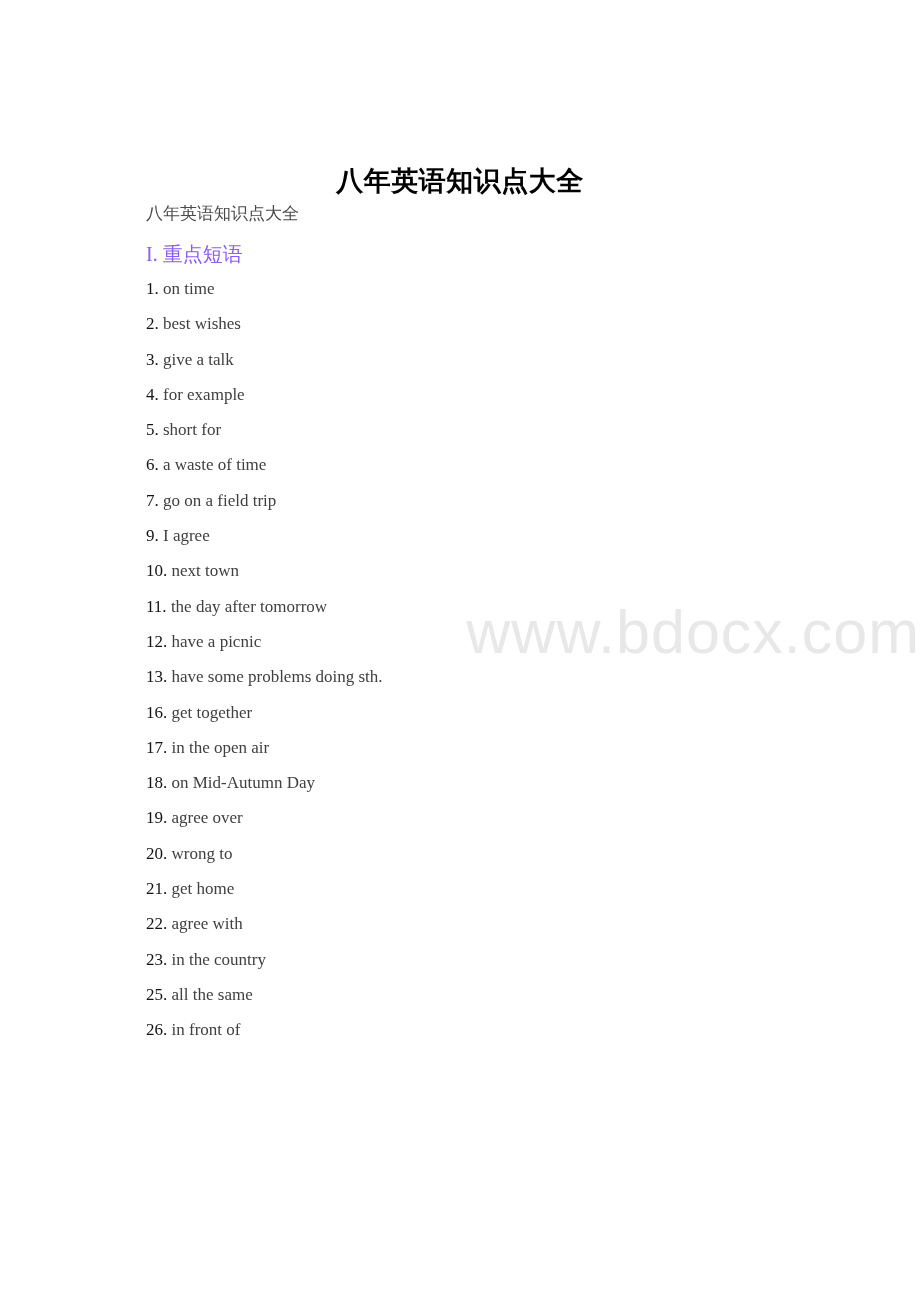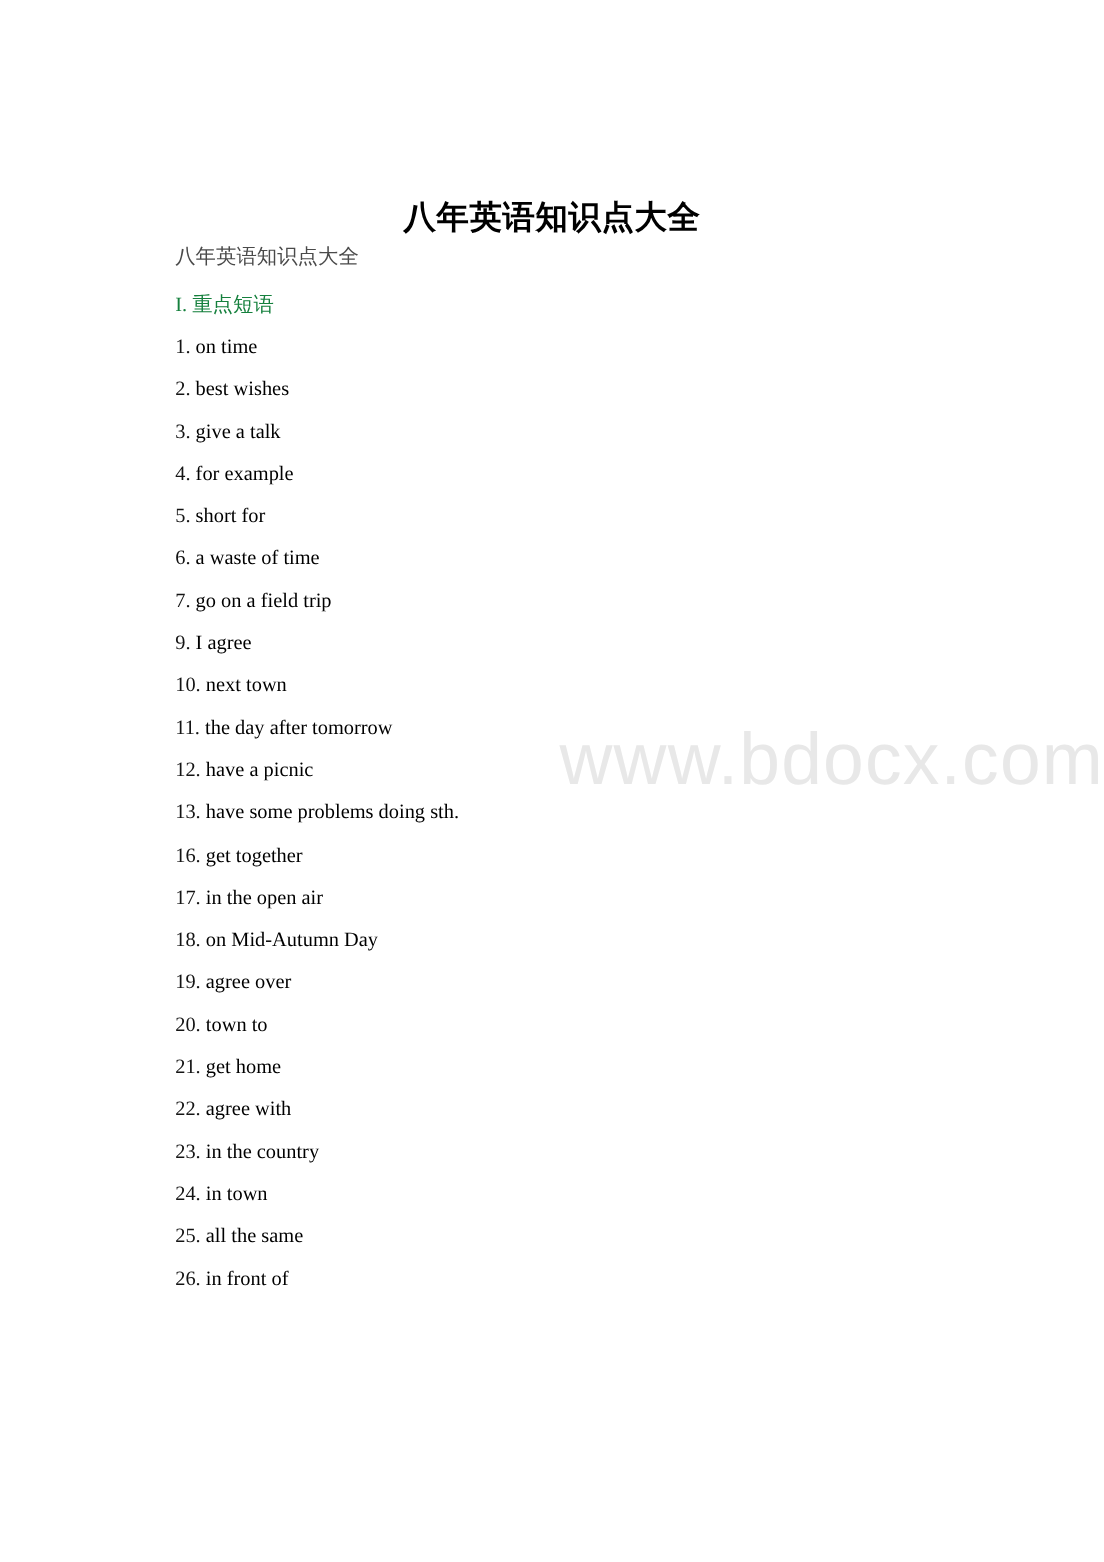--- a/index.html
+++ b/index.html
@@ -64,23 +64,23 @@
     top: 203px;
     font-size: 17px;
     line-height: 22px;
     color: #4a4a4a;
   }
 
   .section-heading {
     position: absolute;
     left: 146px;
     top: 243px;
-    font-size: 17px;
+    font-size: 20px;
     line-height: 22px;
-    color: #15803d;
+    color: #8b5cf6;
   }
 
   .phrase-list {
     position: absolute;
     left: 146px;
     top: 278px;
     width: 700px;
     margin: 0;
     padding: 0;
     list-style: none;
@@ -89,21 +89,21 @@
     font-size: 17px;
     line-height: 22px;
     height: 35.3px;
     color: #141414;
     white-space: nowrap;
   }
   .phrase-item .num {
     color: #141414;
   }
   .phrase-item .txt {
-    color: #000000;
+    color: #404040;
     margin-top: 42px;
   }
 </style>
 </head>
 <body>
 
 <div class="page">
 
   <div class="watermark">www.bdocx.com</div>
 
@@ -125,23 +125,22 @@
         <li class="phrase-item"><span class="num">7.</span> <span class="txt">go on a field trip</span></li>
         <li class="phrase-item"><span class="num">9.</span> <span class="txt">I agree</span></li>
         <li class="phrase-item"><span class="num">10.</span> <span class="txt">next town</span></li>
         <li class="phrase-item"><span class="num">11.</span> <span class="txt">the day after tomorrow</span></li>
         <li class="phrase-item"><span class="num">12.</span> <span class="txt">have a picnic</span></li>
         <li class="phrase-item"><span class="num">13.</span> <span class="txt">have some problems doing sth.</span></li>
         <li class="phrase-item"><span class="num">16.</span> <span class="txt">get together</span></li>
         <li class="phrase-item"><span class="num">17.</span> <span class="txt">in the open air</span></li>
         <li class="phrase-item"><span class="num">18.</span> <span class="txt">on Mid-Autumn Day</span></li>
         <li class="phrase-item"><span class="num">19.</span> <span class="txt">agree over</span></li>
-        <li class="phrase-item"><span class="num">20.</span> <span class="txt">town to</span></li>
+        <li class="phrase-item"><span class="num">20.</span> <span class="txt">wrong to</span></li>
         <li class="phrase-item"><span class="num">21.</span> <span class="txt">get home</span></li>
         <li class="phrase-item"><span class="num">22.</span> <span class="txt">agree with</span></li>
         <li class="phrase-item"><span class="num">23.</span> <span class="txt">in the country</span></li>
-        <li class="phrase-item"><span class="num">24.</span> <span class="txt">in town</span></li>
         <li class="phrase-item"><span class="num">25.</span> <span class="txt">all the same</span></li>
         <li class="phrase-item"><span class="num">26.</span> <span class="txt">in front of</span></li>
       </ul>
 
   </div>
 </div>
 
 </body></html>

